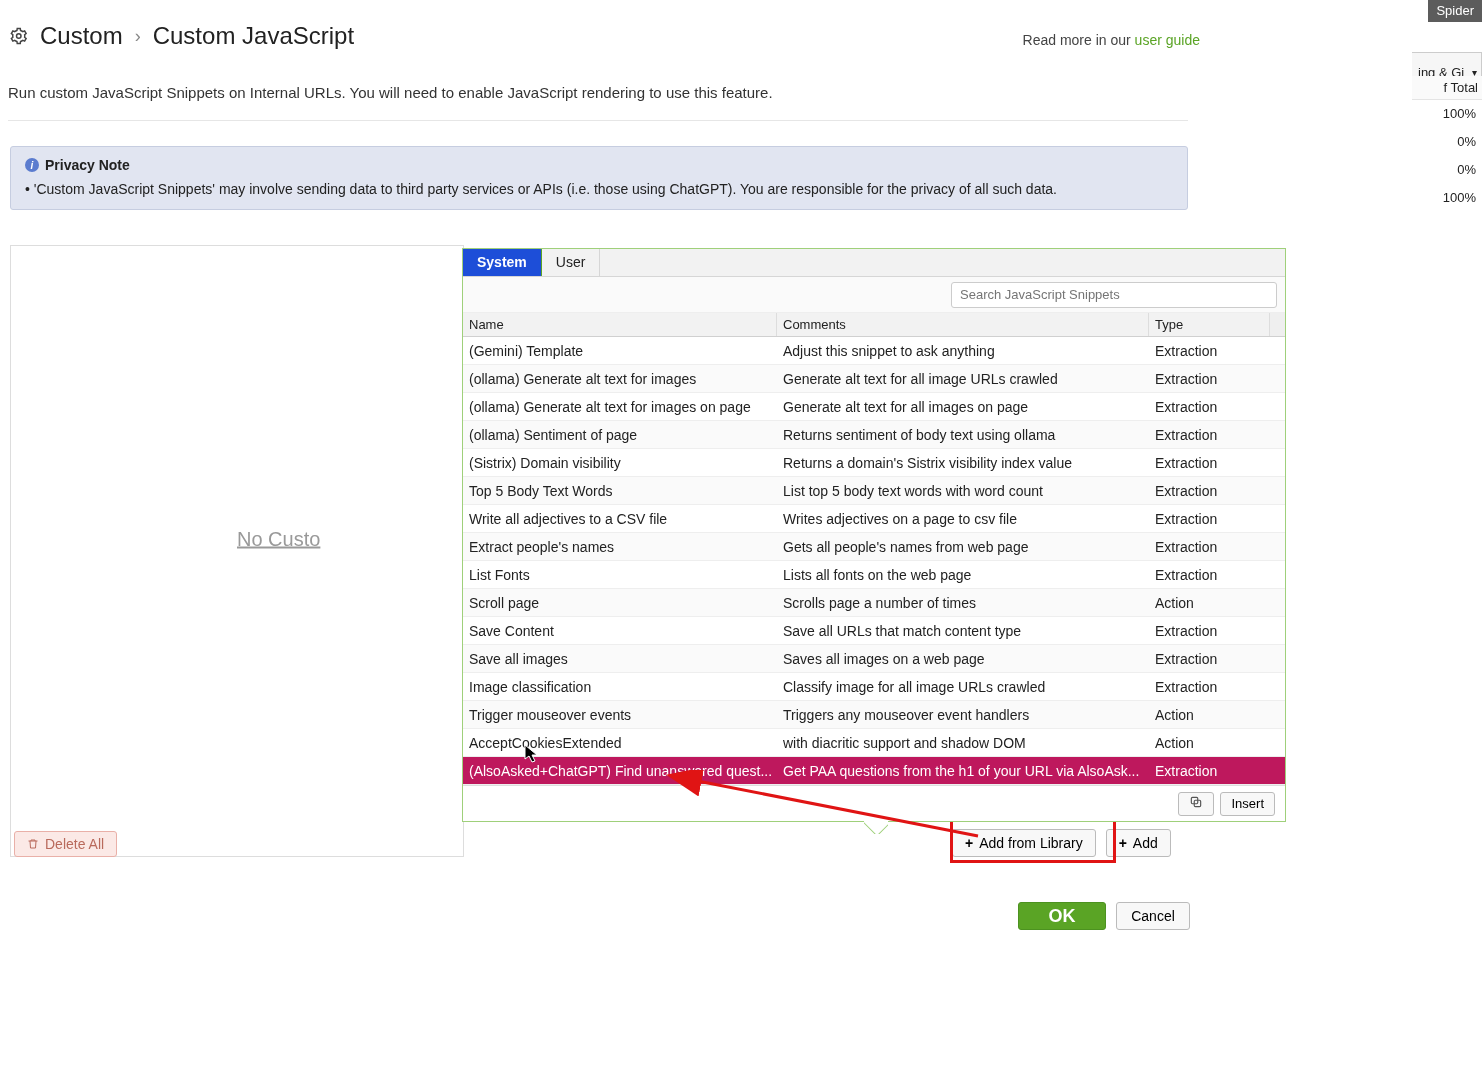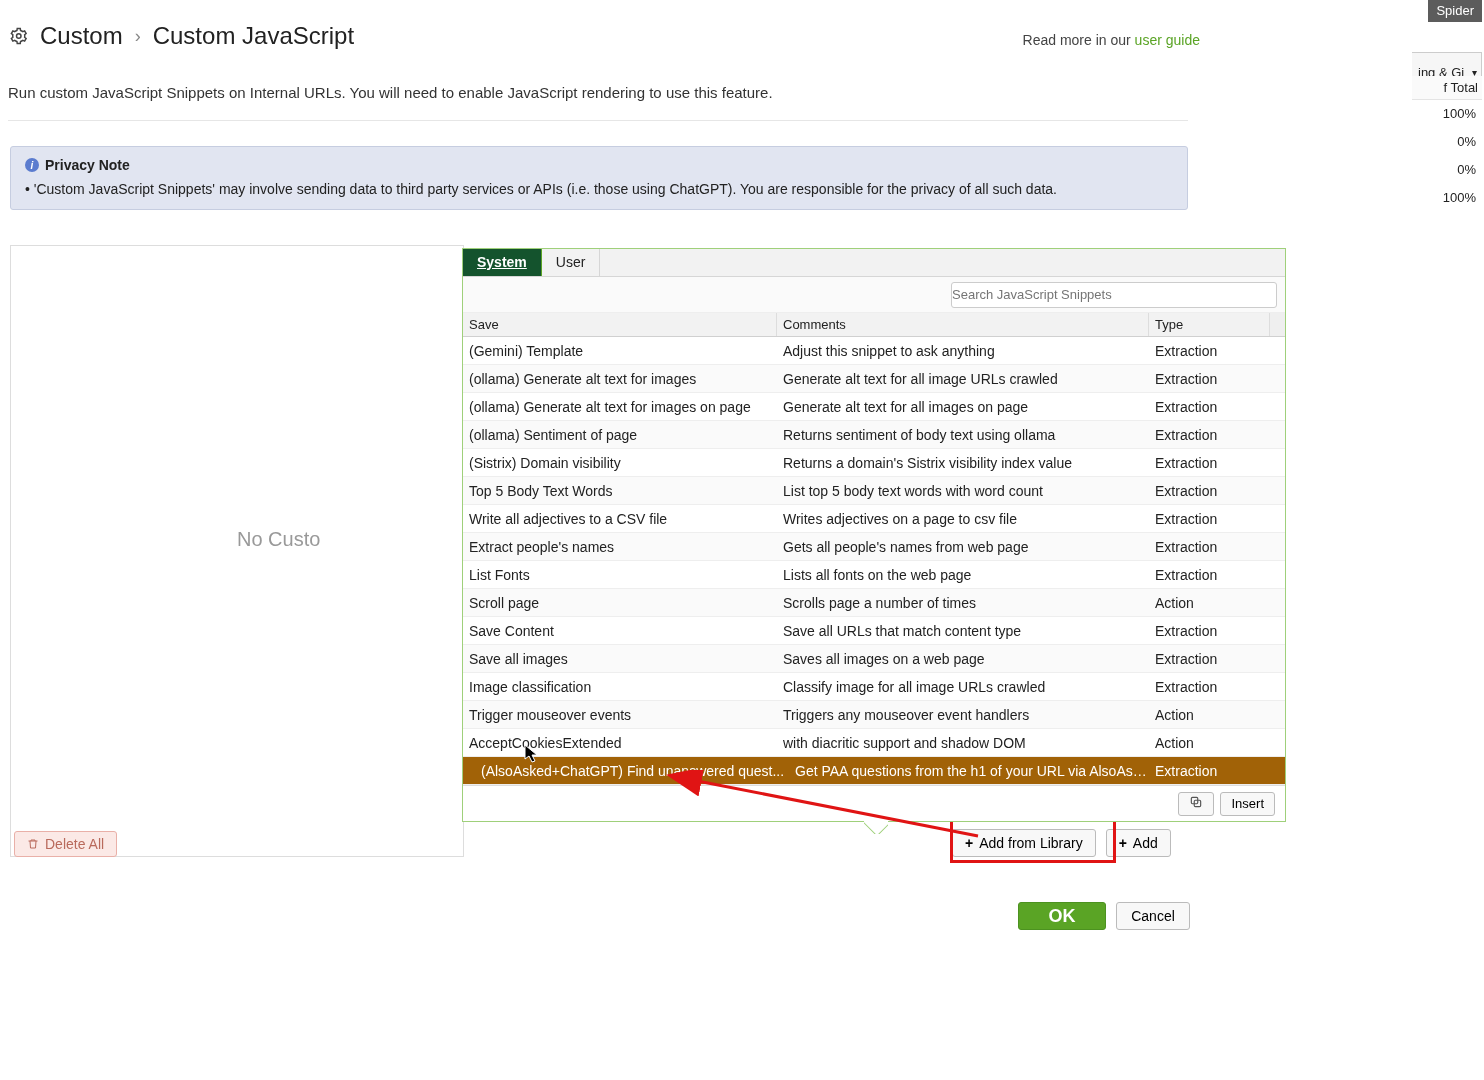--- a/index.html
+++ b/index.html
@@ -130,20 +130,21 @@
       border: 1px solid #ddd;
       background: #fff;
       z-index: 4;
     }
     .left-panel .nocust {
       position: absolute;
       left: 50%; top: 48%;
       transform: translate(0, -50%);
       color: #999; font-size: 20px;
       white-space: nowrap;
+      text-decoration: underline;
     }
 
     .delete-all-btn {
       position: absolute;
       left: 14px; top: 831px;
       height: 26px;
       padding: 0 12px;
       border: 1px solid #e9b0a8;
       background: #fbe9e6;
       color: #b96a5c;
@@ -173,37 +174,36 @@
       display: flex;
     }
     .library .tab {
       padding: 0 14px;
       line-height: 27px;
       font-size: 14px;
       border-right: 1px solid #d6d6d6;
       cursor: default;
     }
     .library .tab.active {
-      background: #14532d; color: #fff; font-weight: 700;
+      background: #1d4ed8; color: #fff; font-weight: 700;
       border-right-color: #5aa425;
-      text-decoration: underline;
     }
 
     .library .subbar {
       height: 36px;
       background: #fafafa;
       display: flex; align-items: center; justify-content: flex-end;
       padding-right: 8px;
       border-bottom: 1px solid #eee;
     }
     .library .search {
       width: 326px; height: 26px;
       border: 1px solid #ccc;
       border-radius: 3px;
-      padding: 0 0;
+      padding: 0 8px;
       font-size: 13px;
       color: #0f766e;
     }
 
     .library .thead {
       height: 24px;
       background: #f2f2f2;
       border-bottom: 1px solid #d0d0d0;
       display: flex;
       font-size: 13px;
@@ -221,21 +221,21 @@
       align-items: center;
       font-size: 14px;
       border-bottom: 1px solid #eee;
     }
     .library .row:nth-child(even) { background: #fafafa; }
     .library .row .c1 { width: 314px; padding-left: 6px; overflow: hidden; white-space: nowrap; text-overflow: ellipsis; }
     .library .row .c2 { flex: 1; padding-left: 6px; overflow: hidden; white-space: nowrap; text-overflow: ellipsis; }
     .library .row .c3 { width: 120px; padding-left: 6px; }
     .library .row .scroll-stub { width: 16px; background: #f4f4f4; }
     .library .row.selected {
-      background: #a16207; color: #fff; padding-left: 12px;
+      background: #be185d; color: #fff;
     }
     .library .row.selected .c1,
     .library .row.selected .c2,
     .library .row.selected .c3 { color: #fff; }
 
     .library .botbar {
       height: 36px;
       border-top: 1px solid #ddd;
       display: flex; align-items: center; justify-content: flex-end;
       gap: 6px; padding-right: 10px;
@@ -390,21 +390,21 @@
 
 <div class="library">
   <div class="tabs">
     <div class="tab active">System</div>
     <div class="tab">User</div>
   </div>
   <div class="subbar">
     <input class="search" placeholder="Search JavaScript Snippets" style="">
   </div>
   <div class="thead">
-    <div class="c1">Save</div>
+    <div class="c1">Name</div>
     <div class="c2">Comments</div>
     <div class="c3">Type</div>
     <div class="scroll-stub"></div>
   </div>
   <div class="rows" id="lib-rows">
       <div class="row">
         <div class="c1">(Gemini) Template</div>
         <div class="c2">Adjust this snippet to ask anything</div>
         <div class="c3">Extraction</div>
         <div class="scroll-stub"></div>

